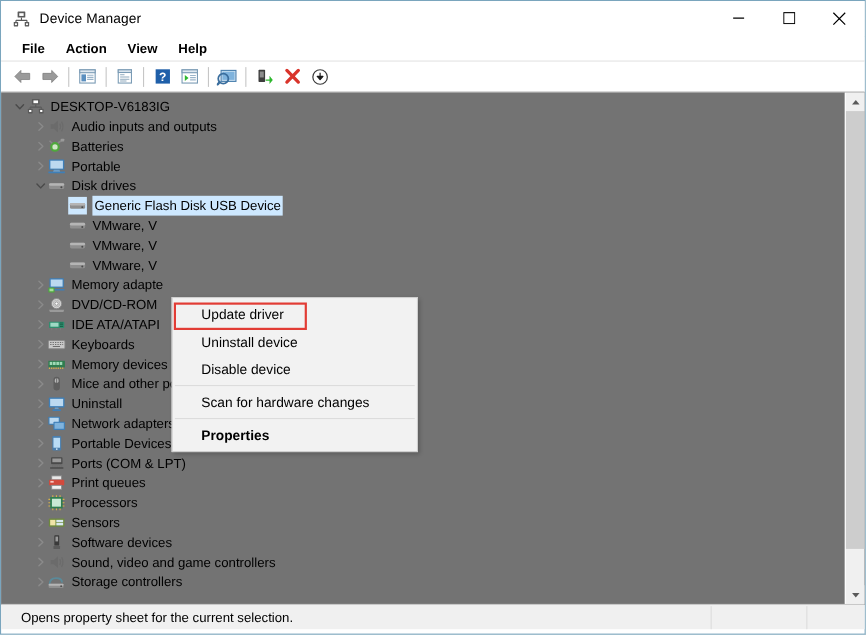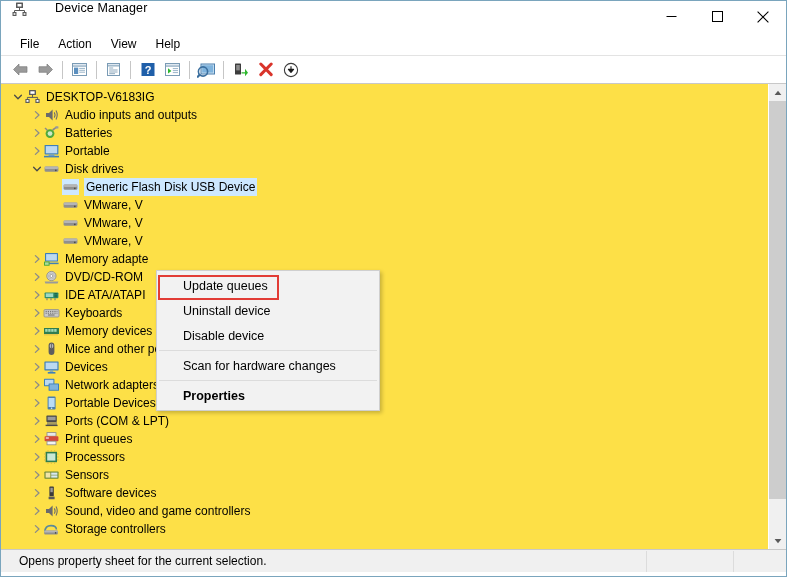--- a/index.html
+++ b/index.html
@@ -9,21 +9,21 @@
     background:#ffffff;
     -webkit-font-smoothing:antialiased;
   }
   .window{
     position:relative;width:787px;height:577px;box-sizing:border-box;
     border:1px solid #7aa5bd;background:#ffffff;
   }
   
   .titlebar{
     position:relative;height:32px;background:#ffffff;
-    display:flex;align-items:flex-start;gap:19px;
+    display:flex;align-items:center;
   }
   .title-icon{
     width:17px;height:17px;margin-left:10px;margin-right:8px;position:relative;flex:none;
   }
   .title-text{
     font-size:12.5px;color:#000;letter-spacing:.1px;
   }
   .caption-buttons{
     position:absolute;right:0;top:0;height:31px;display:flex;
   }
@@ -31,34 +31,34 @@
     width:46px;height:31px;display:flex;align-items:center;justify-content:center;
     background:transparent;
   }
   .cap-btn svg{display:block;}
   
   .menubar{
     height:22px;display:flex;align-items:center;padding-left:10px;
     background:#ffffff;
   }
   .menu-item{
-    font-size:12px;color:#000;padding:2px 9px;margin-right:1px;
+    font-size:12px;color:#000;padding:2px 9px;margin-right:1px;font-weight:bold;
   }
   
   .toolbar{
     height:27px;border-top:1px solid #e3e3e3;border-bottom:1px solid #c8c8c8;
     background:#ffffff;display:flex;align-items:center;padding-left:7px;
   }
   .tb-btn{
     width:25px;height:23px;display:flex;align-items:center;justify-content:center;
   }
   .tb-sep{width:1px;height:18px;background:#c6c6c6;margin:0 4px;}
   
   .content{
-    position:relative;height:465px;background:#fde047;overflow:hidden;
+    position:relative;height:465px;background:#737373;overflow:hidden;
     border-bottom:1px solid #c8c8c8;
     text-decoration:underline;
   }
   .tree{
     position:absolute;left:0;top:4px;right:18px;bottom:0;
   }
   .row{
     height:18px;display:flex;align-items:center;position:relative;white-space:nowrap;
   }
   .row .chev{
@@ -423,21 +423,21 @@
             <svg width="10" height="10" viewBox="0 0 10 10">
               <path d="M3.4 1.6 L7 5 L3.4 8.4" fill="none" stroke="#8a8a8a" stroke-width="1.3" stroke-linecap="round" stroke-linejoin="round"></path>
             </svg>
           </span>
           <span class="ico"><svg width="17" height="16" viewBox="0 0 17 16">
               <rect x="1.4" y="2.4" width="14.2" height="9" rx="0.6" fill="#3e7fb8"></rect>
               <rect x="2.6" y="3.6" width="11.8" height="6.6" fill="#bcd9f0"></rect>
               <path d="M4.8 13.8 H12.4" stroke="#3e7fb8" stroke-width="1.6"></path>
               <path d="M7 11.4 H10 L10.4 12.8 H6.6 Z" fill="#6a9dc8"></path>
             </svg></span>
-          <span class="lbl">Devices</span>
+          <span class="lbl">Uninstall</span>
         </div>
         <div class="row">
           <span class="chev" style="margin-left: 29px;">
             <svg width="10" height="10" viewBox="0 0 10 10">
               <path d="M3.4 1.6 L7 5 L3.4 8.4" fill="none" stroke="#8a8a8a" stroke-width="1.3" stroke-linecap="round" stroke-linejoin="round"></path>
             </svg>
           </span>
           <span class="ico"><svg width="17" height="16" viewBox="0 0 17 16">
               <rect x="1" y="1.8" width="10.4" height="7.4" rx="0.6" fill="#3e7fb8"></rect>
               <rect x="2" y="2.8" width="8.4" height="5.4" fill="#bcd9f0"></rect>
@@ -564,21 +564,21 @@
       <div class="vs-thumb"></div>
       <div class="vs-arrow bottom">
         <svg width="8" height="6" viewBox="0 0 8 6">
             <path d="M4 5.2 L0.6 1 L7.4 1 Z" fill="#5a5a5a"></path>
           </svg>
       </div>
     </div>
 
     <div class="ctxmenu" id="ctxmenu">
       <div class="ctx-highlight" style="border-color: rgb(226, 60, 53);"></div>
-    <div class="ctx-item">Update queues</div>
+    <div class="ctx-item">Update driver</div>
         <div class="ctx-item">Uninstall device</div>
         <div class="ctx-item">Disable device</div>
         <div class="ctx-sep"></div>
         <div class="ctx-item">Scan for hardware changes</div>
         <div class="ctx-sep"></div>
         <div class="ctx-item bold">Properties</div>
       </div>
   </div>
 
   <div class="statusbar">

